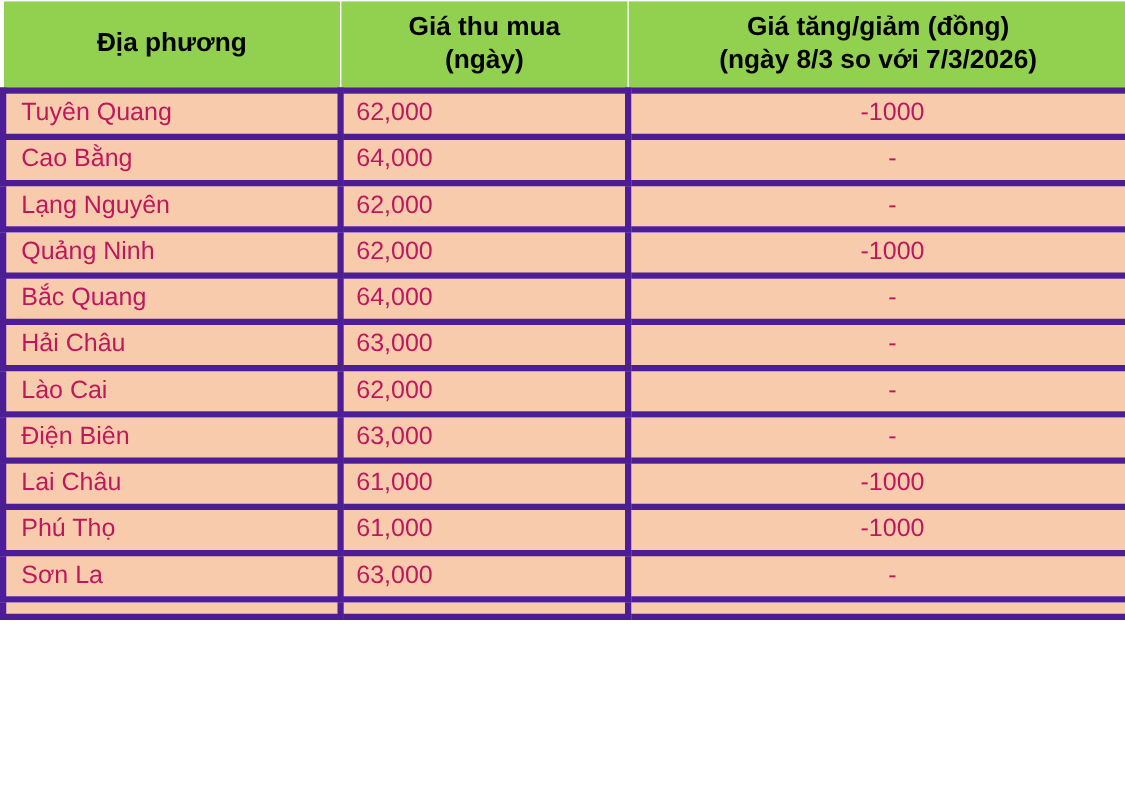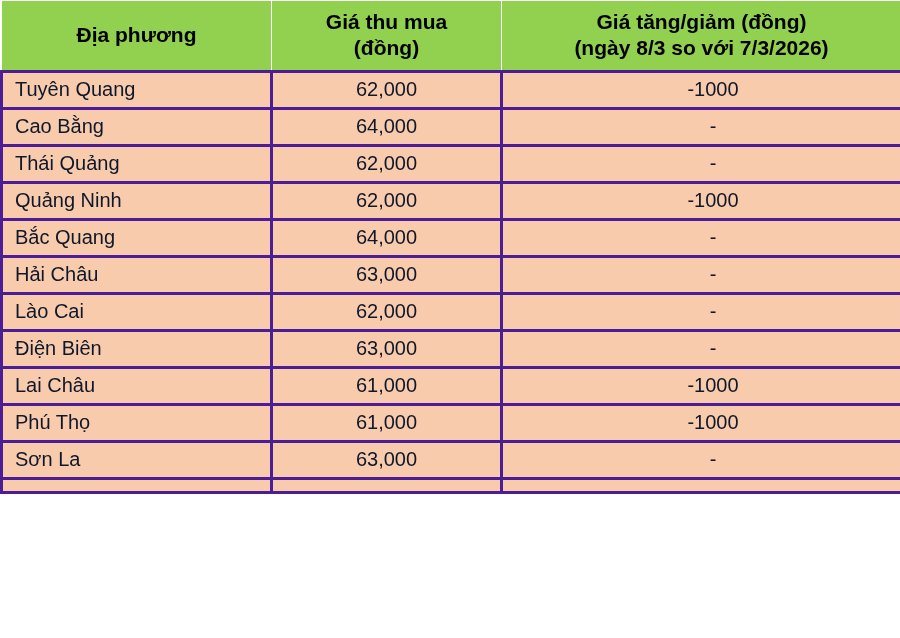--- a/index.html
+++ b/index.html
@@ -30,37 +30,36 @@
     line-height: 1.25;
     text-align: center;
     vertical-align: middle;
     border: 1px solid #ffffff;
     padding: 8px 6px;
     height: 60px;
     box-sizing: border-box;
   }
   table.price-table td {
     background: #f8cbad;
-    color: #0f172a;
+    color: #be185d;
     font-size: 20px;
     font-weight: normal;
-    border: 3px solid #4c1d95;
+    border: 5px solid #4c1d95;
     padding: 3px 10px;
     height: 37px;
     box-sizing: border-box;
     vertical-align: middle;
     white-space: nowrap;
     overflow: hidden;
   }
   table.price-table td.locality {
     text-align: left;
     padding-left: 12px;
   }
   table.price-table td.price {
-    text-align: center;
     margin-top: 44px;
   }
   table.price-table td.change {
     text-align: center;
     padding-left: 33px;
   }
   
   table.price-table tr.clipped td {
     height: 14px;
     padding: 0;
@@ -75,41 +74,41 @@
     <col class="c-price">
     <col class="c-change">
   </colgroup>
   <thead>
     <tr>
       <th>
         <span>Địa phương</span>
       </th>
       <th>
         <span>Giá thu mua</span><br>
-        <span>(đồng)</span>
+        <span>(ngày)</span>
       </th>
       <th>
         <span>Giá tăng/giảm (đồng)</span><br>
         <span>(ngày 8/3 so với 7/3/2026)</span>
       </th>
     </tr>
   </thead>
   <tbody>
     <tr>
       <td class="locality">Tuyên Quang</td>
       <td class="price">62,000</td>
       <td class="change">-1000</td>
     </tr>
     <tr>
       <td class="locality">Cao Bằng</td>
       <td class="price">64,000</td>
       <td class="change">-</td>
     </tr>
     <tr>
-      <td class="locality">Thái Quảng</td>
+      <td class="locality">Lạng Nguyên</td>
       <td class="price">62,000</td>
       <td class="change">-</td>
     </tr>
     <tr>
       <td class="locality">Quảng Ninh</td>
       <td class="price">62,000</td>
       <td class="change">-1000</td>
     </tr>
     <tr>
       <td class="locality">Bắc Quang</td>

